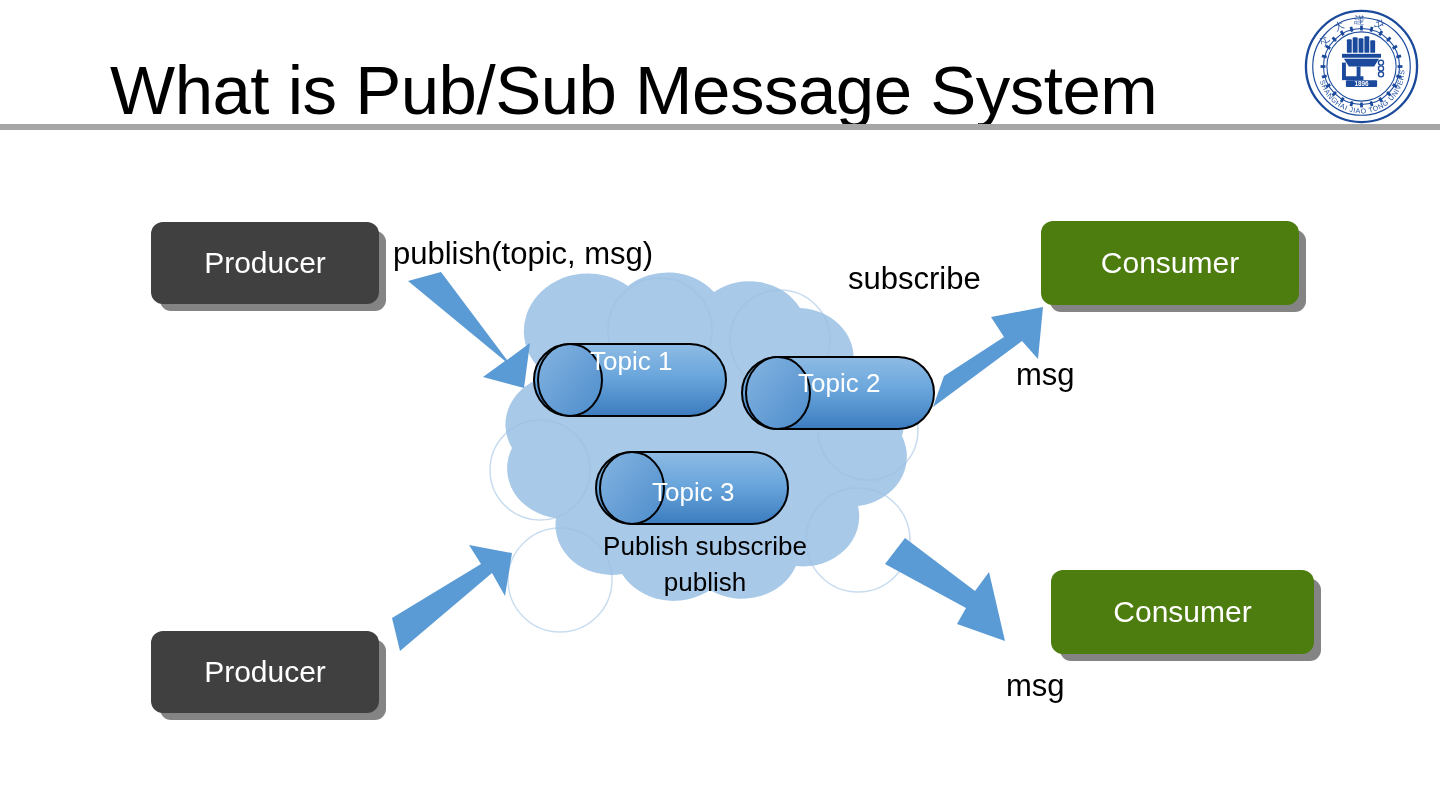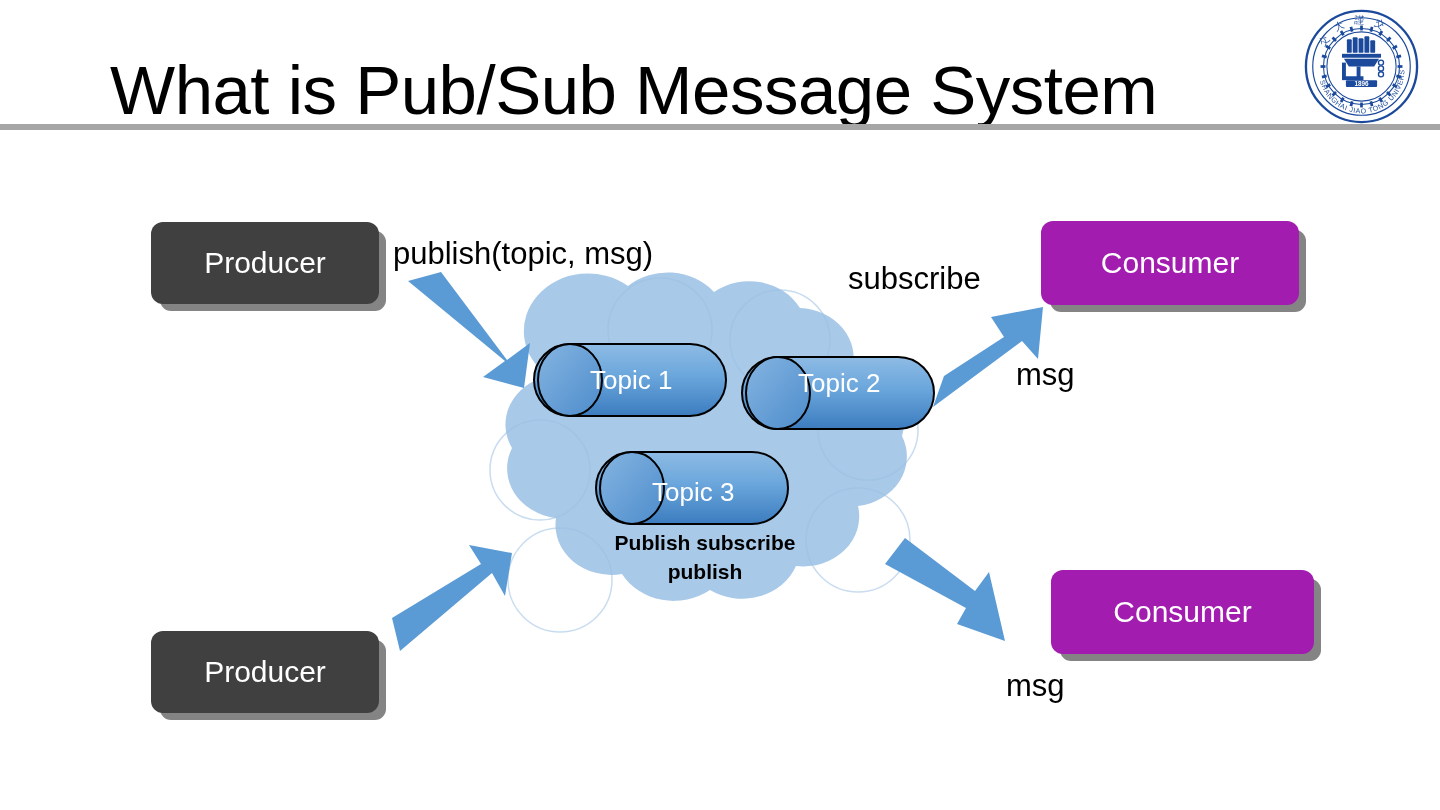--- a/index.html
+++ b/index.html
@@ -61,21 +61,21 @@
     position: absolute;
     border-radius: 12px;
     display: flex;
     align-items: center;
     justify-content: center;
     color: #ffffff;
     font-size: 30px;
     box-shadow: 8px 8px 0 -1px rgba(125,125,125,0.95);
   }
   .node-box.producer { background: #404040; }
-  .node-box.consumer { background: #a21caf; }
+  .node-box.consumer { background: #4d7c0f; }
 
   #producer-top    { left: 151px; top: 222px; width: 228px; height: 82px; }
   #producer-bottom { left: 151px; top: 631px; width: 228px; height: 82px; }
   #consumer-top    { left: 1041px; top: 221px; width: 258px; height: 84px; }
   #consumer-bottom { left: 1051px; top: 570px; width: 263px; height: 84px; }
 
   
   .label {
     position: absolute;
     color: #000000;
@@ -87,38 +87,37 @@
   #label-msg-top   { left: 1016px; top: 357px; }
   #label-msg-bottom{ left: 1006px; top: 668px; }
 
   #cloud-caption {
     position: absolute;
     left: 540px;
     top: 528px;
     width: 330px;
     text-align: center;
     color: #000000;
-    font-size: 21px;
+    font-size: 26px;
     line-height: 1.4;
-    font-weight: bold;
   }
 
   
   .topic {
     position: absolute;
   }
   .topic .label-text {
     position: absolute;
     color: #ffffff;
     font-size: 26px;
     white-space: nowrap;
     top: 50%;
     transform: translateY(-50%);
   }
-  #topic-1 { left: 534px; top: 344px; width: 192px; height: 72px; }
+  #topic-1 { left: 534px; top: 325px; width: 192px; height: 72px; }
   #topic-1 .label-text { left: 56px; }
   #topic-2 { left: 742px; top: 357px; width: 192px; height: 51px; text-decoration: underline; }
   #topic-2 .label-text { left: 56px; }
   #topic-3 { left: 596px; top: 452px; width: 192px; height: 80px; }
   #topic-3 .label-text { left: 56px; }
 </style>
 </head>
 <body>
 
 <div id="slide">

